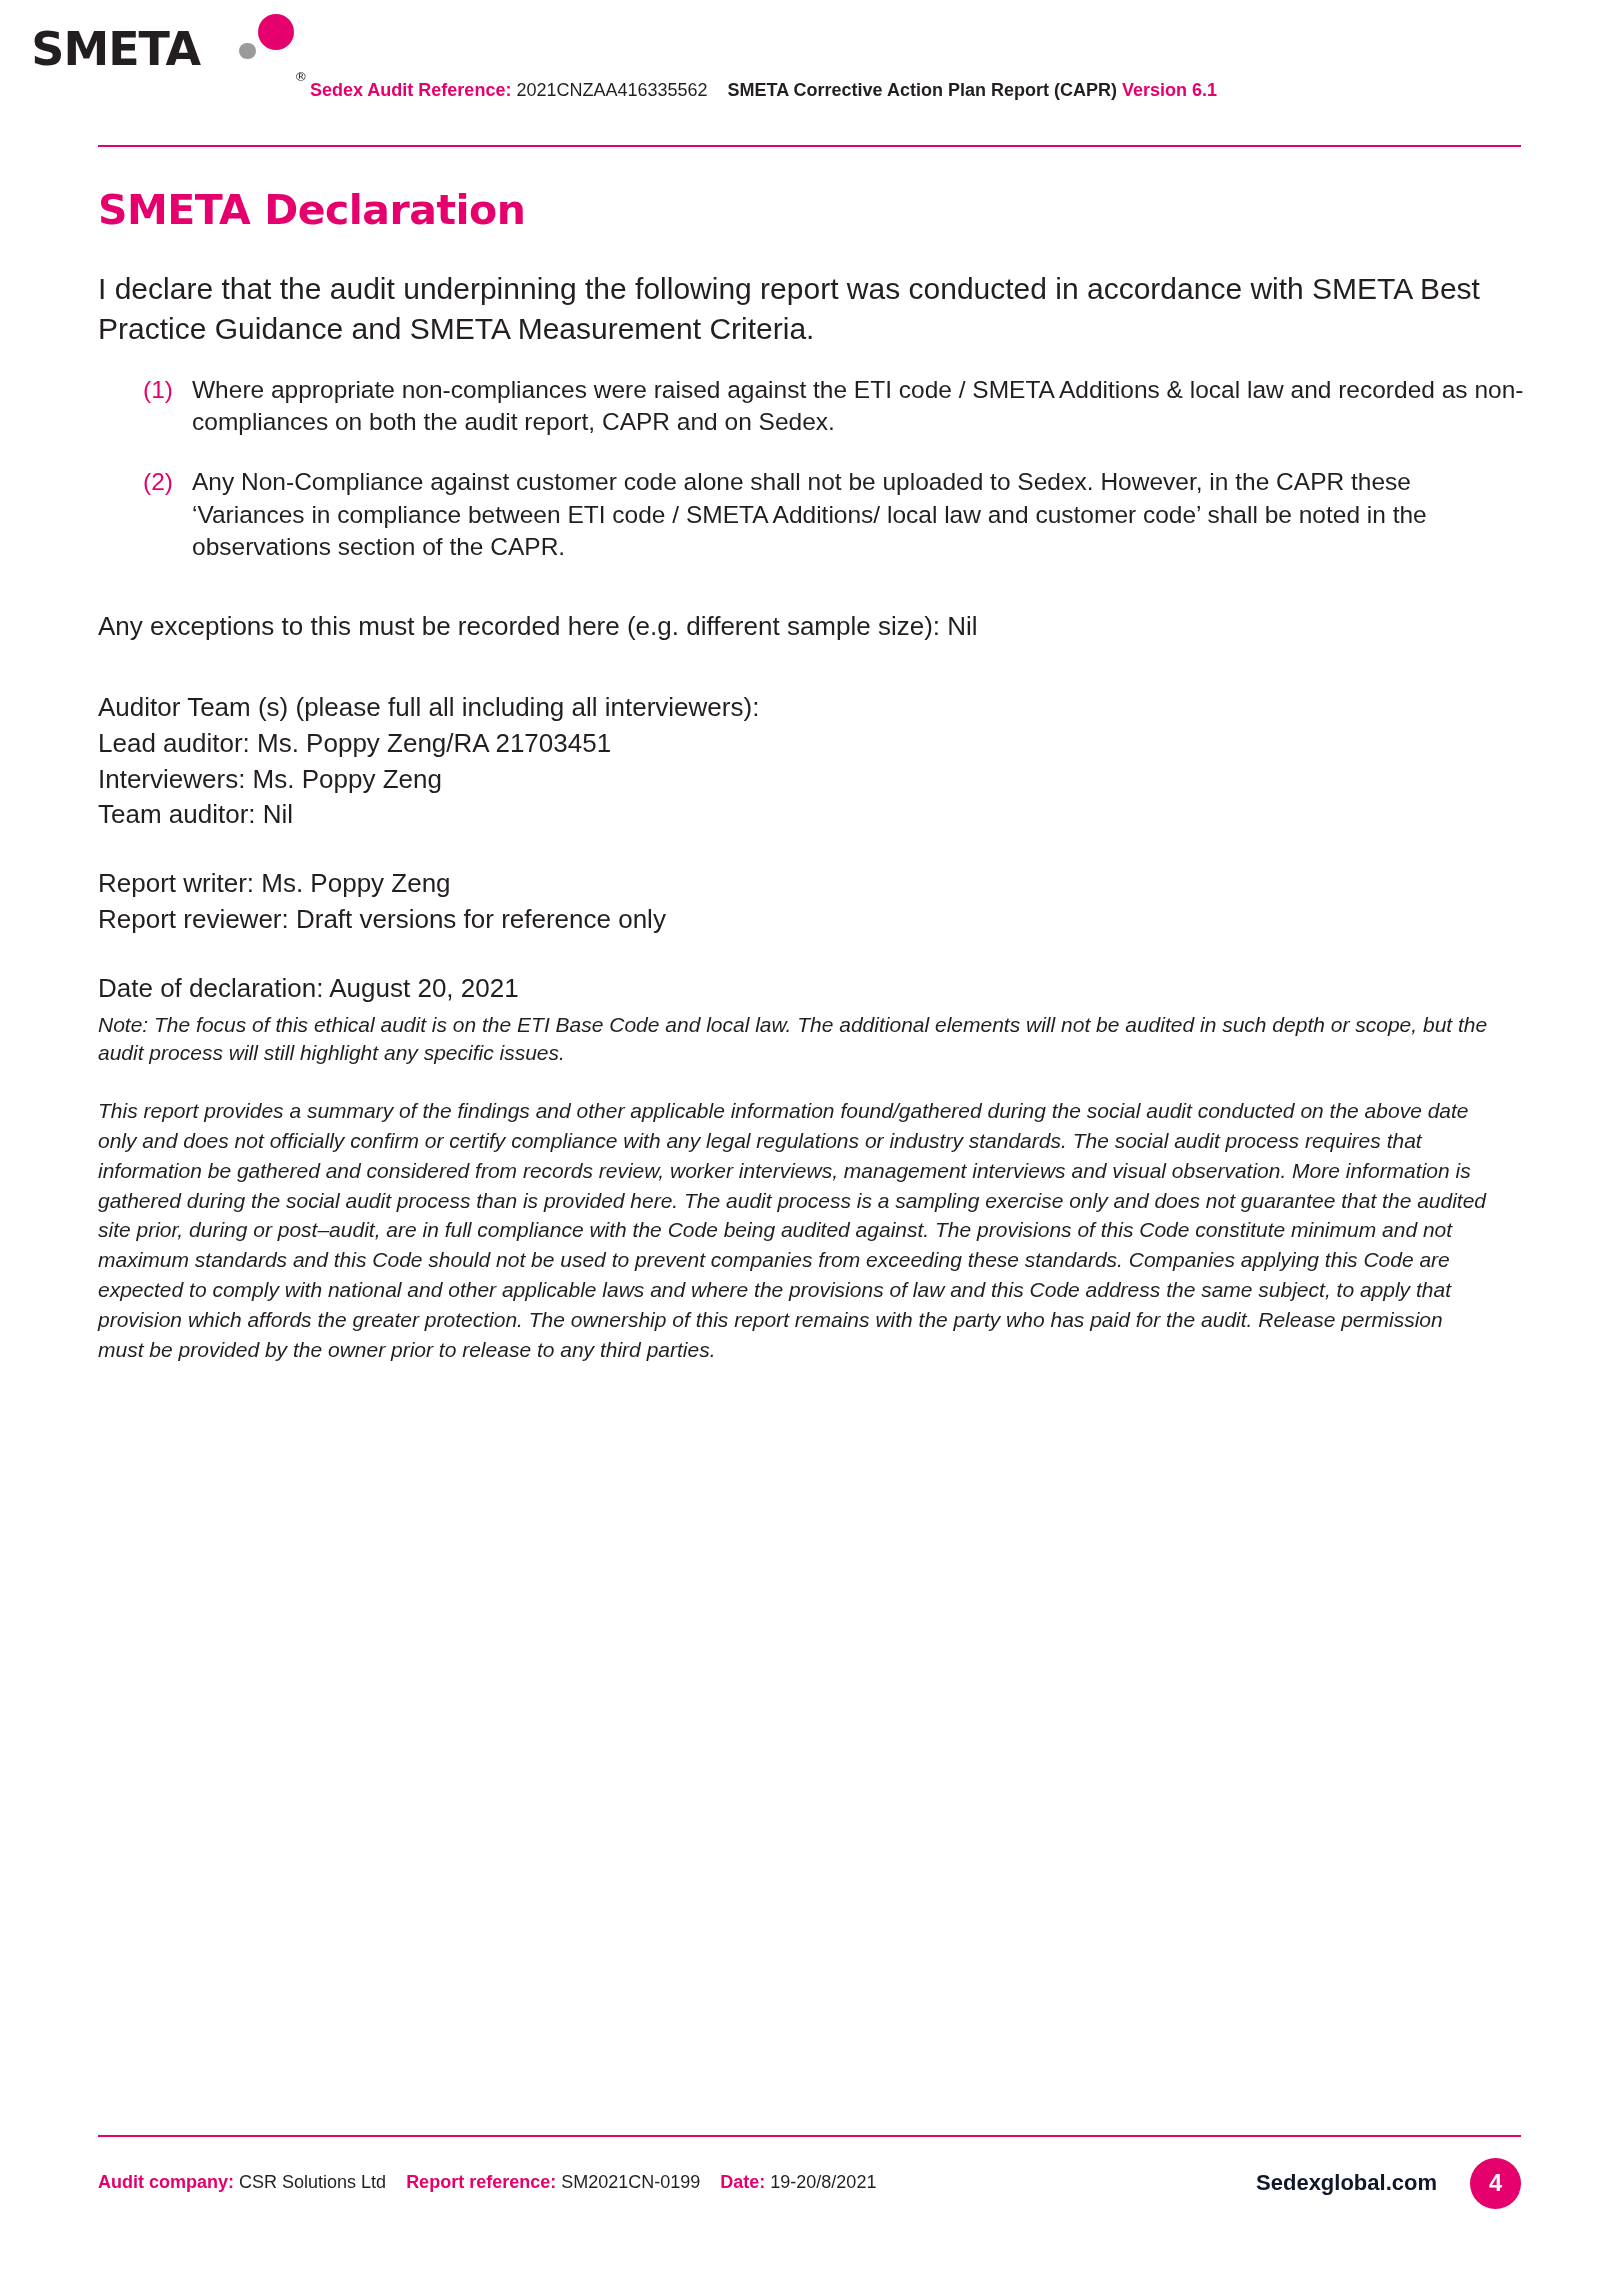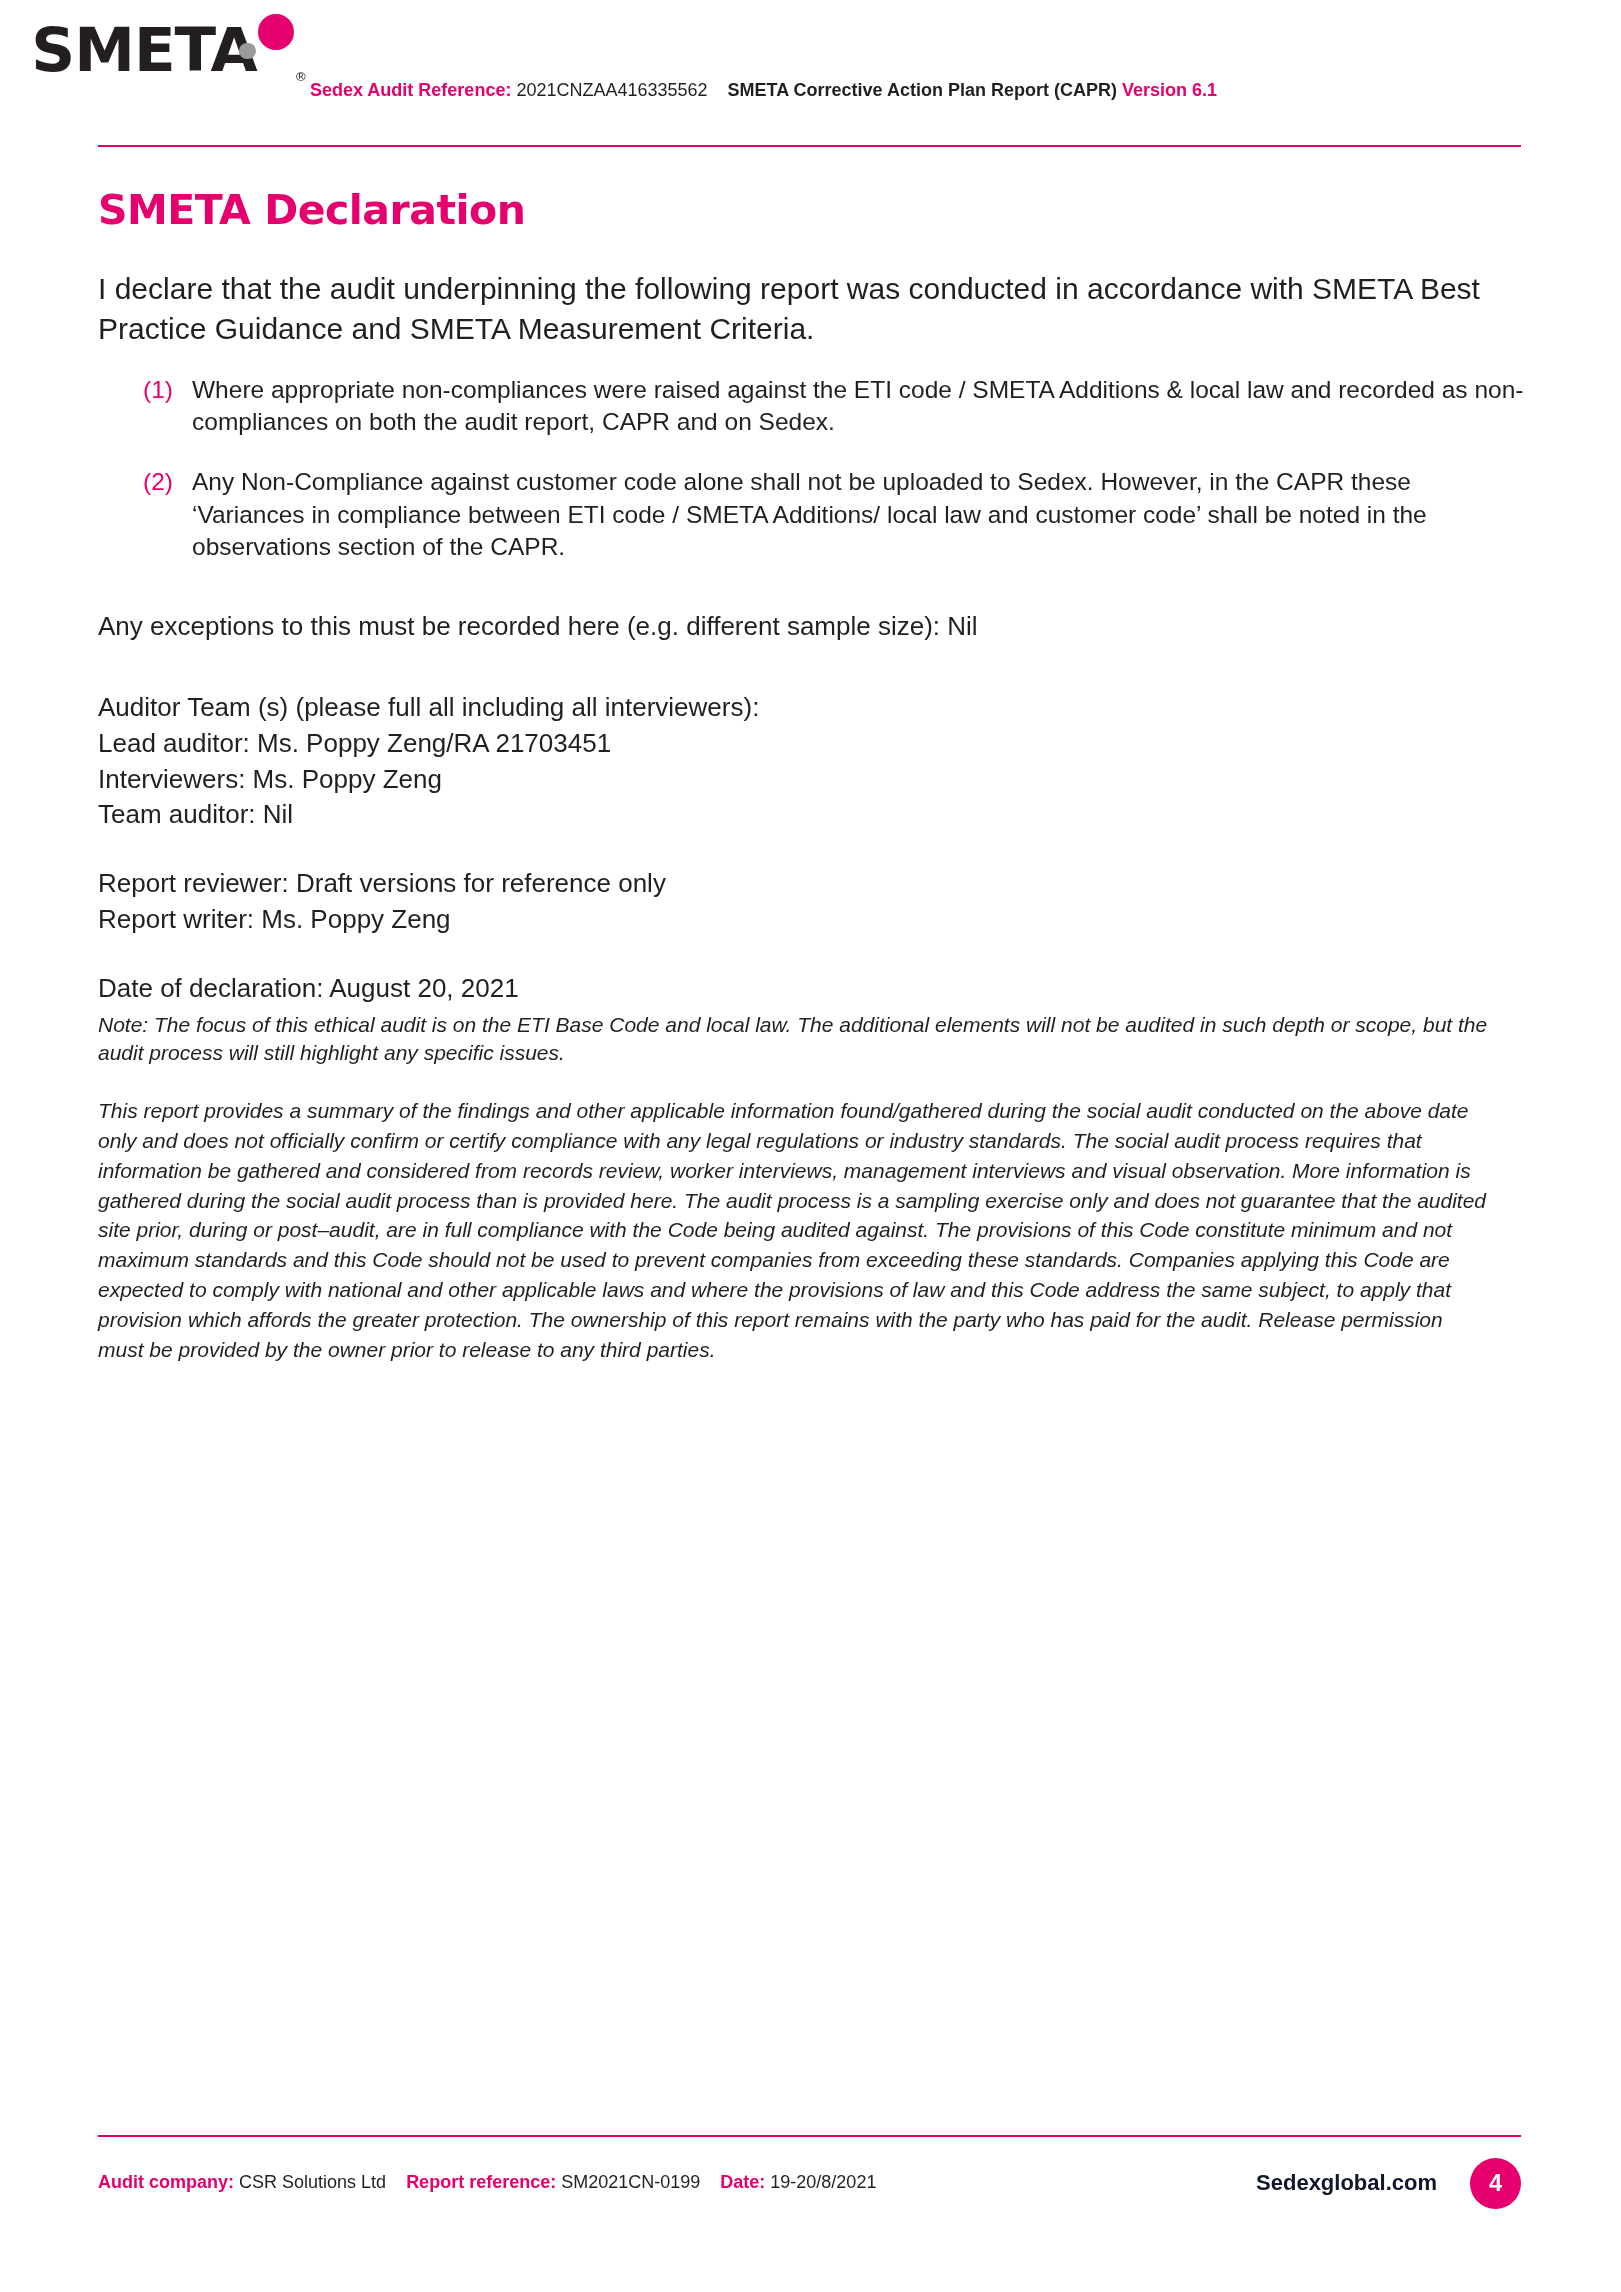--- a/index.html
+++ b/index.html
@@ -31,21 +31,21 @@
   .logo {
     position: absolute;
     left: 27.4px;
     top: 7.8px;
     width: 265px;
     height: 83px;
   }
   .logo-text {
     font-family: "DejaVu Sans", sans-serif;
     font-weight: bold;
-    font-size: 61px;
+    font-size: 46px;
     letter-spacing: -1px;
     color: #231f20;
     line-height: 83px;
     margin-left: 3.9px;
   }
   .logo-dot-big {
     position: absolute;
     left: 231px;
     top: 5.9px;
     width: 36px;
@@ -238,22 +238,22 @@
     <div class="gap-sm"></div>
     <div class="blockline">Any exceptions to this must be recorded here (e.g. different sample size): Nil</div>
 
     <div class="gap-lg"></div>
     <div class="blockline">Auditor Team (s) (please full all including all interviewers):</div>
     <div class="blockline">Lead auditor: Ms. Poppy Zeng/RA 21703451</div>
     <div class="blockline">Interviewers: Ms. Poppy Zeng</div>
     <div class="blockline">Team auditor: Nil</div>
 
     <div class="gap-md"></div>
+    <div class="blockline">Report writer: Ms. Poppy Zeng</div>
     <div class="blockline">Report reviewer: Draft versions for reference only</div>
-    <div class="blockline">Report writer: Ms. Poppy Zeng</div>
 
     <div class="gap-md"></div>
     <div class="blockline">Date of declaration: August 20, 2021</div>
     <p class="note">Note: The focus of this ethical audit is on the ETI Base Code and local law. The additional elements will not be audited in such depth or scope, but the audit process will still highlight any specific issues.</p>
 
     <p class="disclaimer">This report provides a summary of the findings and other applicable information found/gathered during the social audit conducted on the above date only and does not officially confirm or certify compliance with any legal regulations or industry standards. The social audit process requires that information be gathered and considered from records review, worker interviews, management interviews and visual observation. More information is gathered during the social audit process than is provided here. The audit process is a sampling exercise only and does not guarantee that the audited site prior, during or post–audit, are in full compliance with the Code being audited against. The provisions of this Code constitute minimum and not maximum standards and this Code should not be used to prevent companies from exceeding these standards. Companies applying this Code are expected to comply with national and other applicable laws and where the provisions of law and this Code address the same subject, to apply that provision which affords the greater protection. The ownership of this report remains with the party who has paid for the audit. Release permission must be provided by the owner prior to release to any third parties.</p>
   </div>
 
   <div class="footer-rule"></div>
   <div class="footer">

